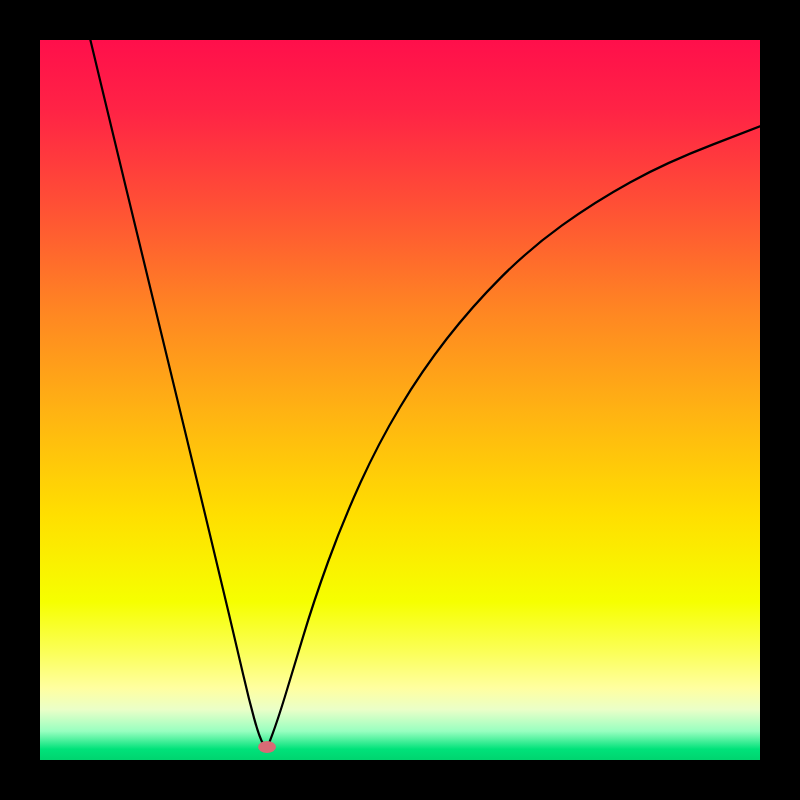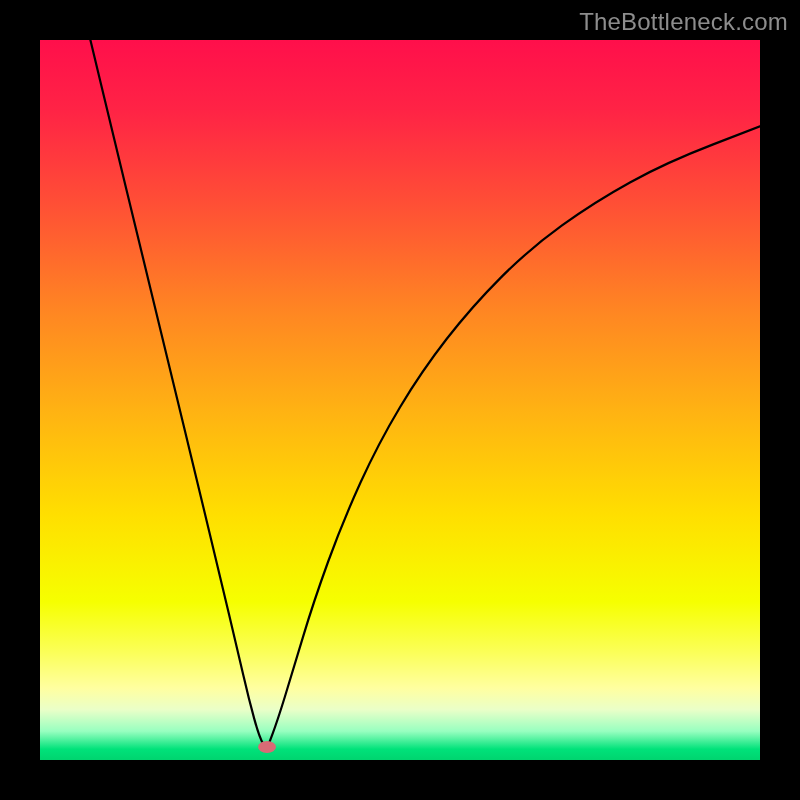--- a/index.html
+++ b/index.html
@@ -55,21 +55,20 @@
     height: 12px;
     border-radius: 50% / 50%;
     transform: translate(-50%, -50%);
   }
 </style>
 </head>
 <body>
 
 <div class="frame">
 
-  <div class="watermark">TheBottleneck.com</div>
 
   <div class="plot-area">
     <svg class="gradient" viewBox="0 0 720 720" preserveAspectRatio="none">
       <defs>
         <linearGradient id="bg-grad" x1="0" y1="0" x2="0" y2="1">
             <stop offset="0%" stop-color="#ff0f4b"></stop>
             <stop offset="10%" stop-color="#ff2445"></stop>
             <stop offset="23%" stop-color="#ff5035"></stop>
             <stop offset="38%" stop-color="#ff8722"></stop>
             <stop offset="52%" stop-color="#ffb412"></stop>

